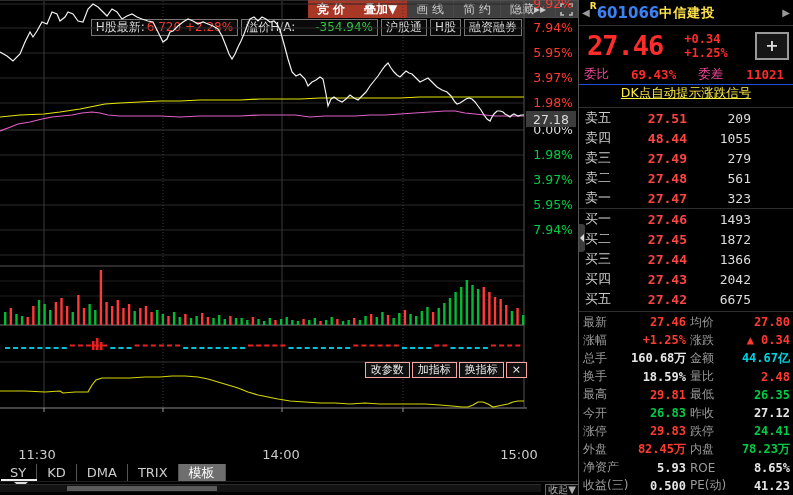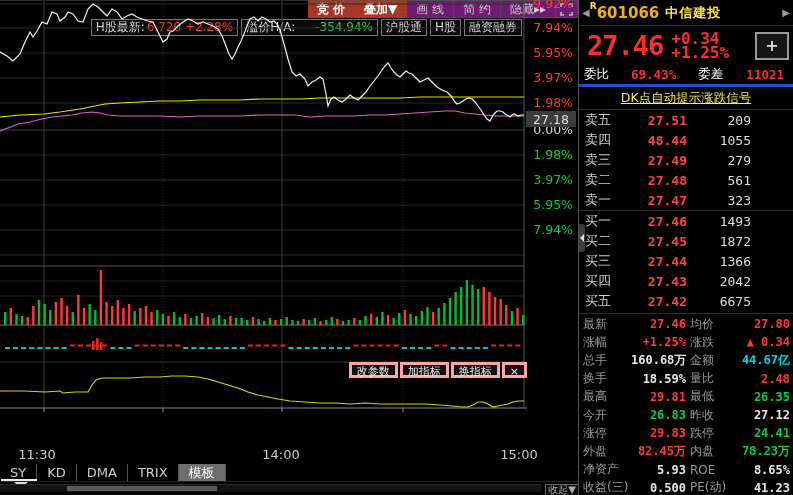--- a/index.html
+++ b/index.html
@@ -1,65 +1,65 @@
 <!DOCTYPE html>
 <html><head>
 <meta charset="utf-8">
 <style>
   html,body{margin:0;padding:0;background:#000;}
   #app{position:relative;width:793px;height:495px;background:#000;overflow:hidden;
        font-family:"DejaVu Sans",sans-serif;color:#ddd;-webkit-font-smoothing:none;}
   
   .left{position:absolute;left:0;top:0;width:578px;height:386px;}
   .toolbar{position:absolute;top:0;left:0;right:0;height:18px;display:flex;justify-content:flex-end;align-items:stretch;}
-  .tb{display:flex;align-items:center;font-size:12px;padding:0 9px;color:#ccc;background:#701a75;
+  .tb{display:flex;align-items:center;font-size:12px;padding:0 9px;color:#ccc;background:#404040;
       border:1px solid #4a4a4a;border-left:none;white-space:nowrap;cursor:pointer;}
   .tb.hot{background:#a93726;border-color:#a93726;color:#fff;font-weight:bold;}
   .tb.icon-btn{padding:0 4px;}
   .overlaybar{position:absolute;top:19px;right:56px;height:17px;display:flex;gap:3px;font-size:12px;}
   .obox{border:1px solid #777;background:#0a0a0a;display:flex;align-items:flex-end;padding:0 4px;
         color:#ddd;white-space:nowrap;line-height:15px;cursor:pointer;}
   .obox .val-red{color:#ff3b30;margin-left:2px;}
   .obox .val-green{color:#2ecc46;margin-left:20px;}
   #chart-svg{position:absolute;left:0;top:0;}
   .ind-btns{position:absolute;top:362px;left:0;width:527px;height:16px;display:flex;justify-content:flex-end;gap:2px;}
-  .ibtn{border:3px solid #fca5a5;background:#101010;color:#eee;font-size:11px;line-height:13px;
+  .ibtn{border:1px solid #fca5a5;background:#101010;color:#eee;font-size:11px;line-height:13px;
         padding:0 5px;cursor:pointer;white-space:nowrap;}
   .timeaxis{position:absolute;top:447px;left:0;width:578px;height:16px;font-size:13px;color:#ccc;}
   .tlabel{position:absolute;transform:translateX(-50%);top:0;}
   .tabbar{position:absolute;top:464px;left:0;width:578px;height:17px;display:flex;font-size:13px;color:#ccc;
           border-bottom:1px solid #222;}
   .tab{padding:0 10px;border-right:1px solid #555;display:flex;align-items:center;cursor:pointer;white-space:nowrap;}
   .tab.active{background:#6e6e6e;color:#fff;}
   .tab-underline{position:absolute;left:1px;top:479px;width:36px;height:2px;background:#eee;}
   .tab-caret{position:absolute;left:14px;top:482px;width:0;height:0;
              border-left:7px solid transparent;border-right:7px solid transparent;border-top:6px solid #ddd;}
   .hscroll{position:absolute;top:484px;left:0;width:541px;height:7px;background:#131313;border-top:1px solid #2b2b2b;}
   .hthumb{position:absolute;left:67px;top:1px;width:150px;height:5px;background:#5a5a5a;cursor:grab;}
   .collapse-btn{position:absolute;left:545px;top:484px;width:32px;height:11px;border:1px solid #666;
                 color:#aaa;font-size:10px;line-height:10px;text-align:center;overflow:hidden;cursor:pointer;background:#0a0a0a;}
   
   .right{position:absolute;left:578px;top:0;width:215px;height:495px;border-left:1px solid #555;
          box-sizing:border-box;background:#000;overflow:hidden;}
   .rp-header{height:25px;display:flex;align-items:center;border-bottom:1px solid #333;padding:0 3px;}
   .nav-arrow{color:#999;font-size:10px;cursor:pointer;}
   .r-marker{color:#ffe34d;font-size:9px;font-weight:bold;align-self:flex-start;line-height:12px;}
-  .stock-code{color:#eab308;font-size:15px;font-weight:bold;margin-right:6px;}
+  .stock-code{color:#3b82f6;font-size:15px;font-weight:bold;margin-right:0;}
   .stock-name{color:#ffe34d;font-size:13px;font-weight:bold;letter-spacing:1px;}
   .rp-header .nav-next{margin-left:auto;}
   .price-block{height:37px;display:flex;align-items:center;padding:1px 4px 0 8px;}
   .big-price{color:#ff2c2c;font-size:27px;font-weight:bold;font-family:"DejaVu Sans Mono",monospace;letter-spacing:-1px;}
-  .chg-col{margin-left:8px;display:flex;flex-direction:column;justify-content:space-between;
-           color:#ff2c2c;font-size:16px;font-weight:bold;line-height:14px;font-family:"DejaVu Sans Mono",monospace;}
+  .chg-col{margin-left:21px;display:flex;flex-direction:column;justify-content:space-between;
+           color:#ff2c2c;font-size:12px;font-weight:bold;line-height:14px;font-family:"DejaVu Sans Mono",monospace;}
   .plus-btn{margin-left:auto;width:30px;height:24px;border:2px solid #999;background:#161616;color:#ddd;
             font-size:16px;font-weight:bold;display:flex;align-items:center;justify-content:center;cursor:pointer;}
   .weibi-row{height:20px;display:flex;align-items:center;font-size:12.5px;padding:0 5px;}
-  .weibi-row .lab{color:#ffffff;}
+  .weibi-row .lab{color:#ec4899;}
   .weibi-row .val{color:#ff2c2c;font-weight:bold;font-family:"DejaVu Sans Mono",monospace;}
-  .dk-row{height:22px;display:flex;align-items:center;justify-content:center;border-top:3px solid #1d4ed8;
+  .dk-row{height:22px;display:flex;justify-content:center;border-top:1px solid #1d4ed8;
           border-bottom:1px solid #2e2e2e;}
   .dk-link{color:#ffee44;font-size:12.5px;text-decoration:underline;cursor:pointer;white-space:nowrap;}
   .book{display:block;}
   .book-row{height:20px;display:grid;grid-template-columns:44px 64px 1fr;align-items:center;font-size:13px;cursor:pointer;}
   .book-row .bl{color:#ccc;padding-left:6px;}
   .book-row .bp{color:#ff4444;font-weight:bold;text-align:right;font-family:"DejaVu Sans Mono",monospace;}
   .book-row .bv{color:#ddd;text-align:right;padding-right:42px;font-family:"DejaVu Sans Mono",monospace;}
   .rp-div{border-top:1px solid #2e2e2e;}
   .stats{display:block;border-top:1px solid #2e2e2e;margin-top:2px;padding-top:1px;}
   .stat-row{height:18.2px;display:grid;grid-template-columns:52px 55px 52px 1fr;align-items:center;font-size:12px;}

